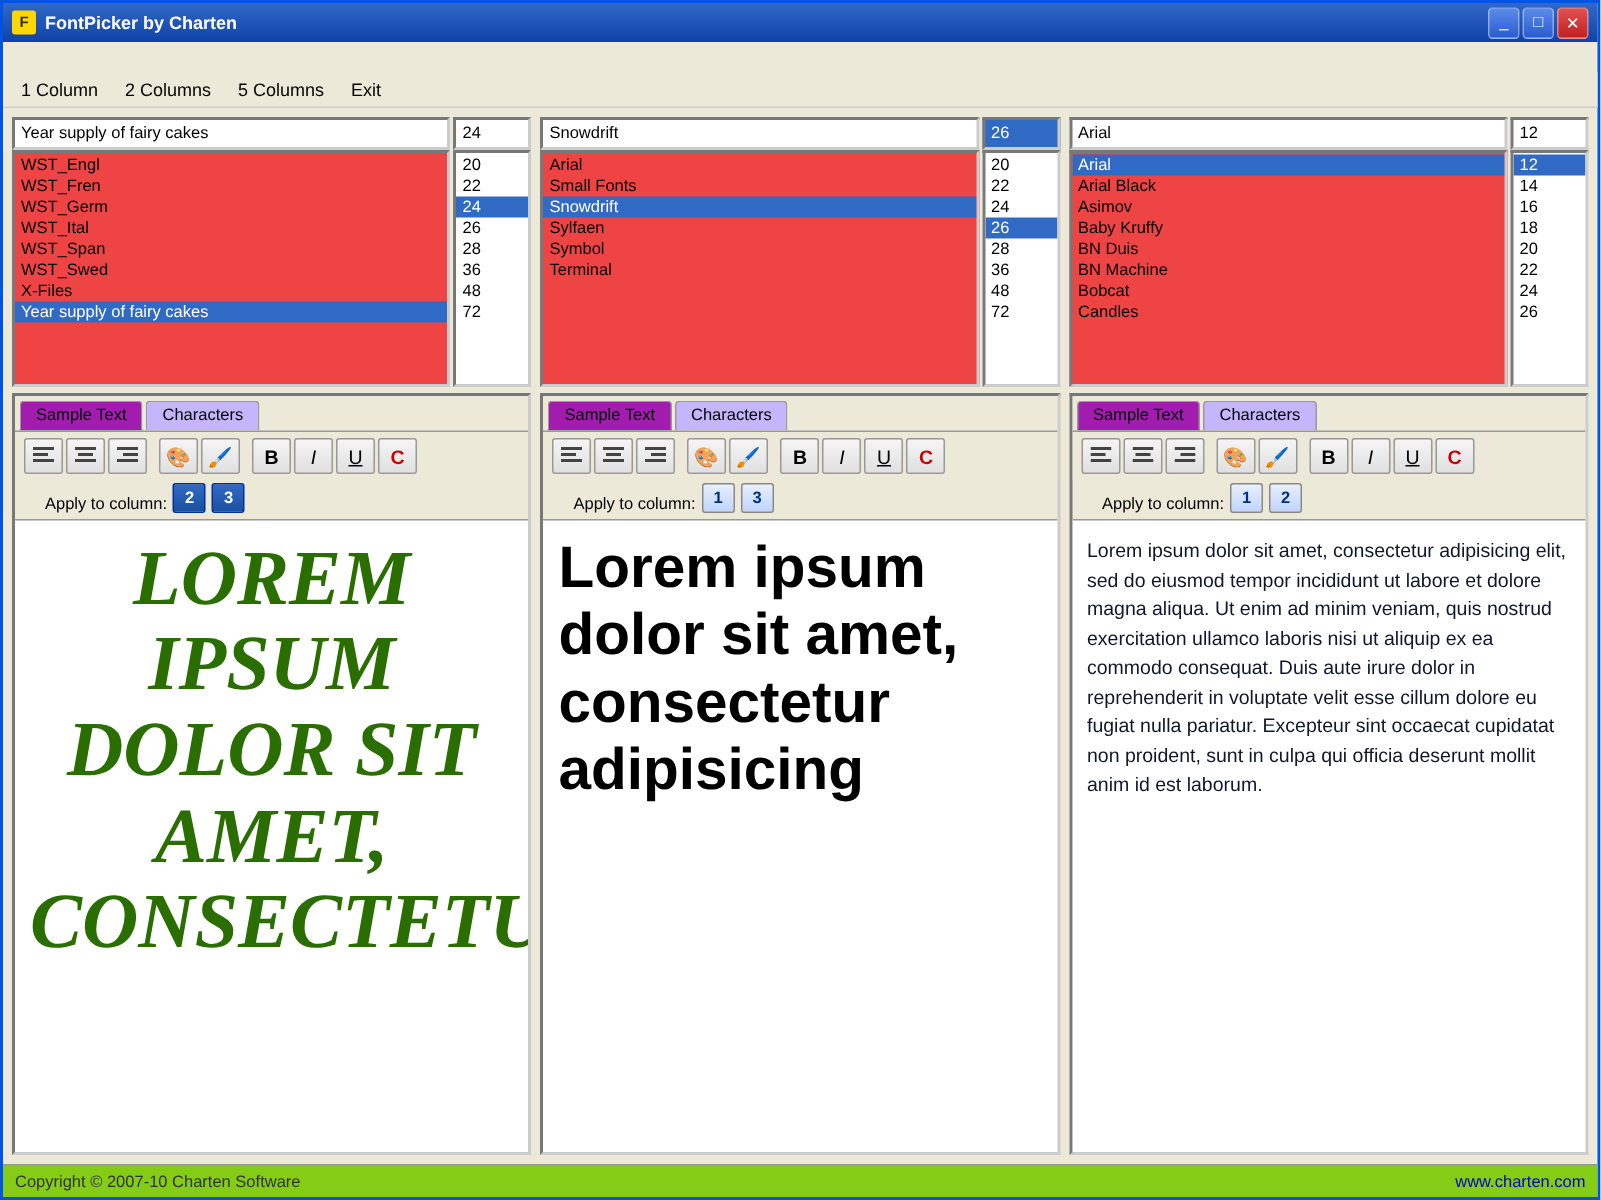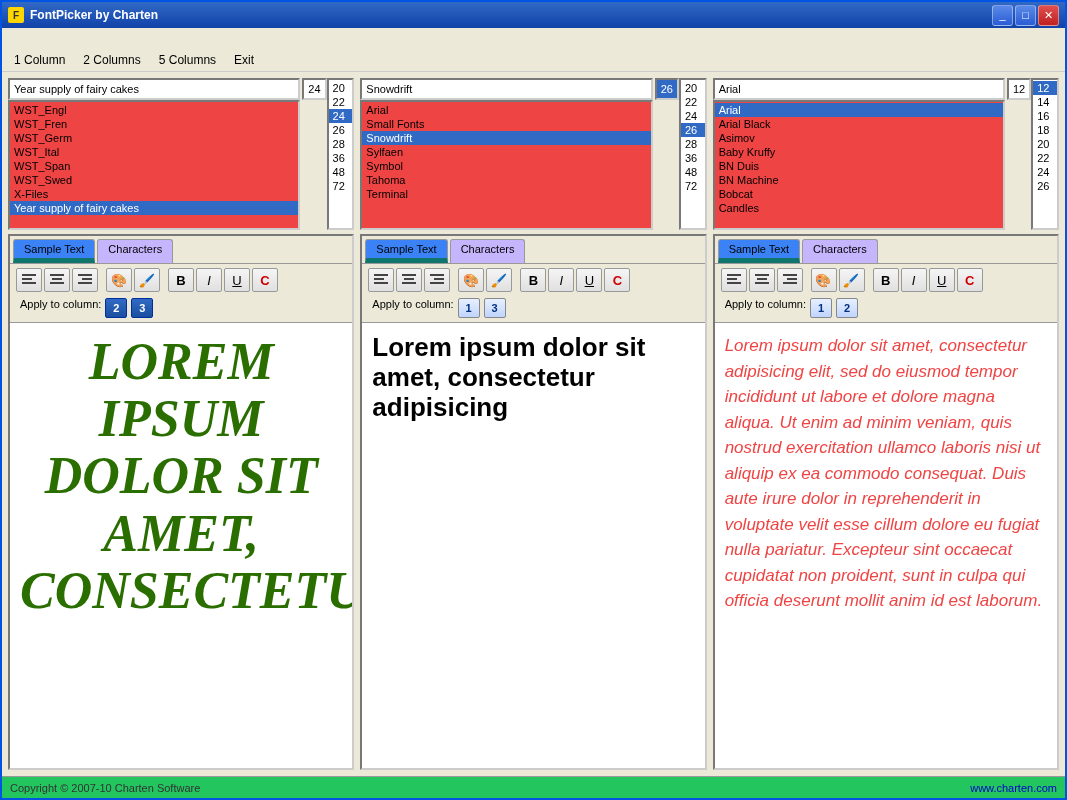--- a/index.html
+++ b/index.html
@@ -83,21 +83,21 @@
       flex: 1;
       display: flex;
       flex-direction: column;
       padding: 6px;
       gap: 4px;
       overflow: hidden;
     }
     .top-row {
       display: flex;
       gap: 6px;
-      height: 152px;
+      height: 180px;
       flex-shrink: 0;
     }
     .column-section {
       display: flex;
       gap: 2px;
       flex: 1;
     }
     .font-list-container {
       display: flex;
       flex-direction: column;
@@ -130,20 +130,21 @@
     .font-listbox-inner::-webkit-scrollbar-thumb { background: #a0a0a0; border: 1px solid #888; }
     .list-item {
       padding: 1px 4px;
       cursor: default;
       white-space: nowrap;
     }
     .list-item.selected { background: #316ac5; color: white; }
     .size-list-container {
       width: 52px;
       display: flex;
+      flex-direction: column;
     }
     .size-header {
       background: white;
       border: 2px inset #ccc;
       padding: 2px 4px;
       font-size: 11px;
       height: 22px;
       display: flex;
       align-items: center;
     }
@@ -186,22 +187,22 @@
       padding: 3px 10px;
       border: 1px solid #999;
       border-bottom: none;
       background: #c4b5fd;
       cursor: pointer;
       font-size: 11px;
       border-radius: 3px 3px 0 0;
       margin-right: 2px;
     }
     .tab.active {
-      background: #3b82f6;
-      border-bottom: 5px solid #0f766e;
+      background: #a21caf;
+      border-bottom: 1px solid #0f766e;
       z-index: 1;
       position: relative;
       text-align: right;
     }
     .toolbar-row {
       display: flex;
       align-items: center;
       padding: 4px 6px;
       gap: 2px;
       background: #ece9d8;
@@ -217,22 +218,22 @@
       cursor: pointer;
       display: flex;
       align-items: center;
       justify-content: center;
       font-size: 11px;
       border-radius: 2px;
     }
     .toolbar-sep { width: 4px; }
     .apply-row {
       display: flex;
-      align-items: flex-start;
-      padding: 2px 6px 4px 10px;
+      align-items: flex-end;
+      padding: 2px 6px 4px 20px;
       gap: 4px;
       font-size: 11px;
       flex-shrink: 0;
     }
     .apply-btn {
       width: 22px;
       height: 20px;
       border: 1px solid #888;
       background: linear-gradient(to bottom, #e8f0ff, #c0d4ff);
       cursor: pointer;
@@ -264,35 +265,34 @@
       font-family: 'Comic Sans MS', cursive;
       font-size: 52px;
       color: #2a6e00;
       font-style: italic;
       font-weight: bold;
       text-align: center;
       line-height: 1.1;
     }
     .preview-text-2 {
       font-family: 'Arial Black', Arial, sans-serif;
-      font-size: 26px;
+      font-size: 39px;
       font-weight: 900;
       color: #000;
       line-height: 1.15;
     }
     .preview-text-3 {
       font-family: Arial, sans-serif;
-      font-size: 17px;
-      color: #ef4444;
+      font-size: 13px;
+      color: #0f172a;
       line-height: 1.5;
-      font-style: italic;
     }
     .status-bar {
       height: 22px;
-      background: #22c55e;
+      background: #84cc16;
       border-top: 1px solid #999;
       display: flex;
       align-items: center;
       padding: 0 8px;
       justify-content: space-between;
       flex-shrink: 0;
     }
     .status-text { font-size: 11px; color: #333; }
     .status-link { font-size: 11px; color: #0000cc; }
   </style>
@@ -360,21 +360,20 @@
       <div class="column-section">
         <div class="font-list-container">
           <div class="font-list-header">Snowdrift</div>
           <div class="font-listbox">
             <div class="font-listbox-inner">
               <div class="list-item">Arial</div>
               <div class="list-item">Small Fonts</div>
               <div class="list-item selected">Snowdrift</div>
               <div class="list-item">Sylfaen</div>
               <div class="list-item">Symbol</div>
-              <div class="list-item">Tahoma</div>
               <div class="list-item">Terminal</div>
             </div>
           </div>
         </div>
         <div class="size-list-container">
           <div class="size-header" style="background:#316ac5;color:white;">26</div>
           <div class="size-listbox">
             <div class="size-listbox-inner">
               <div class="list-item">20</div>
               <div class="list-item">22</div>

